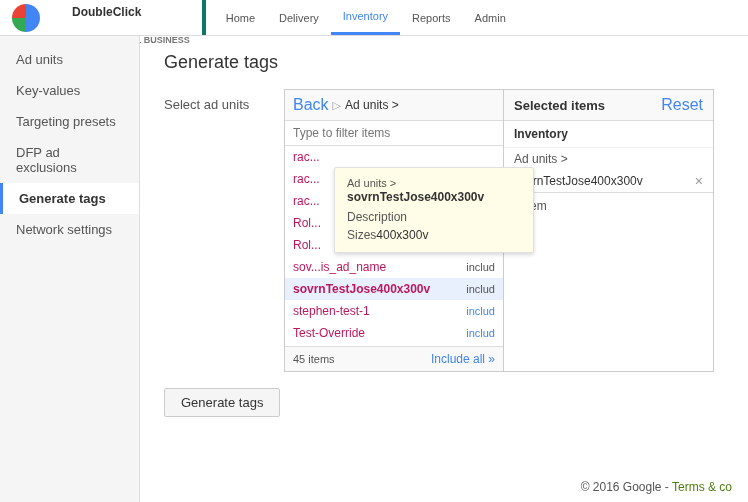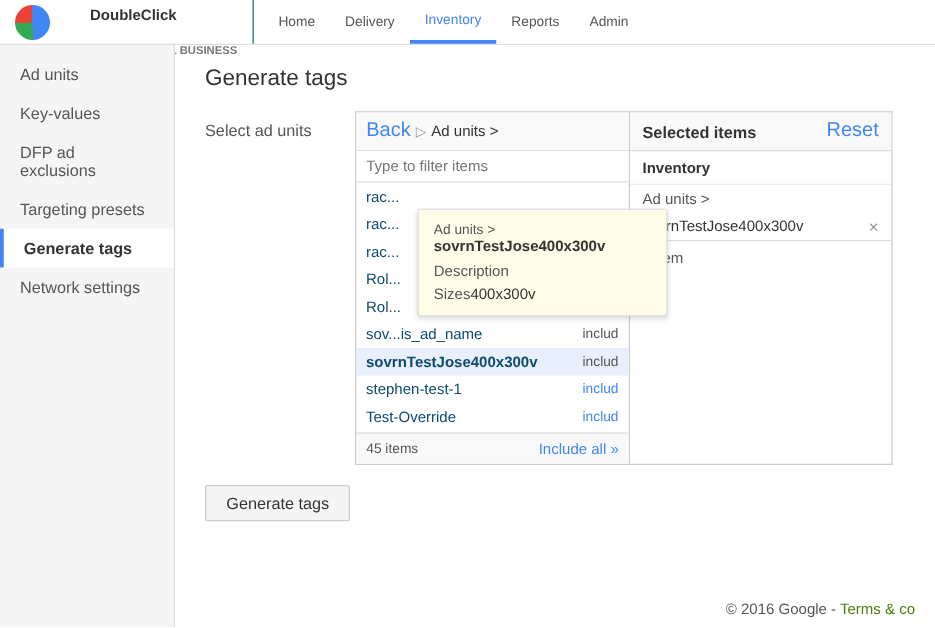--- a/index.html
+++ b/index.html
@@ -11,21 +11,21 @@
       align-items: center;
       height: 36px;
       border-bottom: 1px solid #ddd;
       background: #fff;
       padding: 0 0;
     }
     .logo-area {
       display: flex;
       align-items: center;
       padding: 0 12px;
-      border-right: 1px solid #0f766e;
+      border-right: 4px solid #0f766e;
       height: 100%;
       min-width: 140px;
     }
     .logo-circle {
       width: 28px;
       height: 28px;
       border-radius: 50%;
       background: conic-gradient(#4285f4 0deg 180deg, #34a853 180deg 270deg, #ea4335 270deg 360deg);
       margin-right: 8px;
       flex-shrink: 0;
@@ -129,21 +129,21 @@
     .list-items { max-height: 200px; overflow-y: auto; }
     .list-item {
       display: flex;
       align-items: center;
       justify-content: space-between;
       padding: 4px 8px;
       cursor: pointer;
       font-size: 12px;
     }
     .list-item.highlighted { background: #e8f0fe; }
-    .list-item-name { color: #0c4a6e; }
+    .list-item-name { color: #be185d; }
     .list-item-status { color: #4285f4; font-size: 11px; }
     .list-item-status.included { color: #555; }
 
     .panel-footer {
       display: flex;
       align-items: center;
       justify-content: space-between;
       padding: 5px 8px;
       border-top: 1px solid #ddd;
       background: #f9f9f9;
@@ -245,22 +245,22 @@
 </div>
 
 <div class="layout">
 
   <div class="sidebar">
     <div style="position:relative;">
       
     </div>
     <div class="sidebar-item">Ad units</div>
     <div class="sidebar-item">Key-values</div>
+    <div class="sidebar-item">Targeting presets</div>
     <div class="sidebar-item">DFP ad exclusions</div>
-    <div class="sidebar-item">Targeting presets</div>
     <div class="sidebar-item active">Generate tags</div>
     <div class="sidebar-item">Network settings</div>
   </div>
 
   <div class="main">
     <h1 class="page-title">Generate tags</h1>
 
     <div class="form-row">
       <div class="form-label">Select ad units</div>
 

